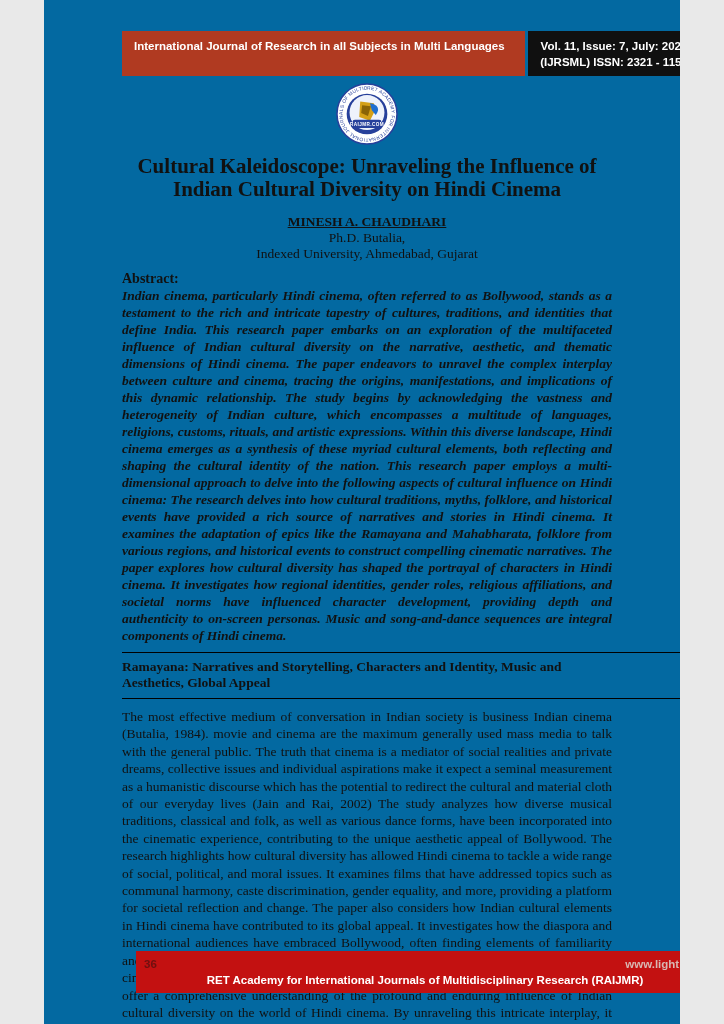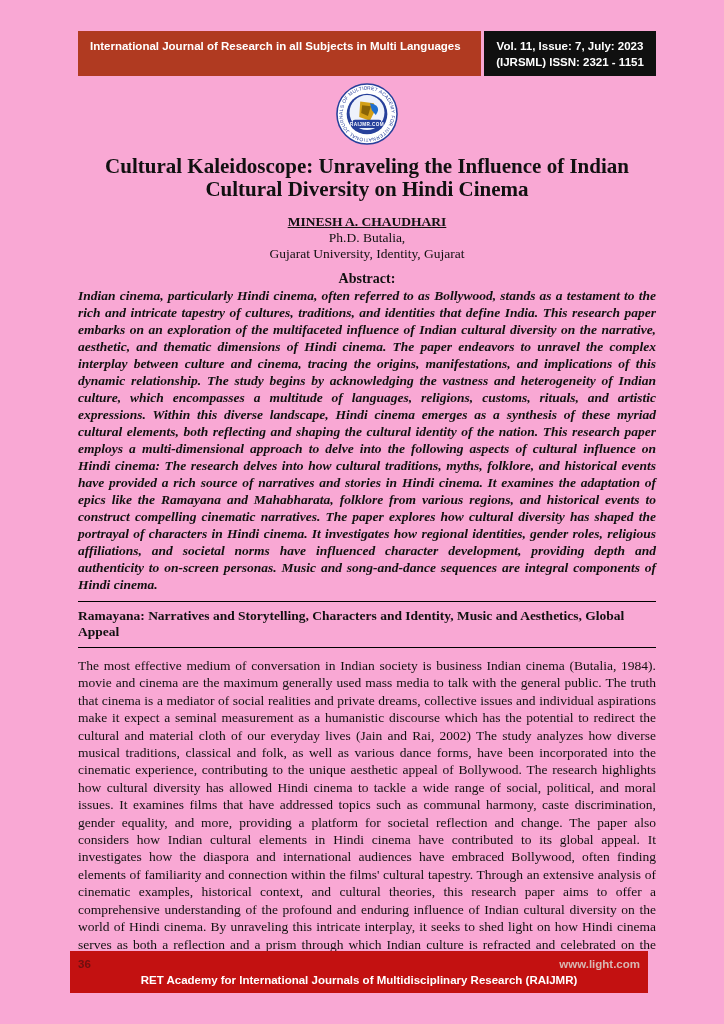--- a/index.html
+++ b/index.html
@@ -1,20 +1,20 @@
 <!DOCTYPE html>
 <html style="--header_left_bg: #b03a21; --header_right_bg: #101010; --footer_bg: #c31111; --page_number_color: #6e1010; --website_color: #d8b7b2; --logo_blue: #27409b; --logo_gold: #d4a017;"><head>
 <meta charset="utf-8">
 <style>
   * { margin:0; padding:0; box-sizing:border-box; }
   html,body { background:#e9e9e9; }
   .page {
     position:relative;
-    width:724px; height:1024px;
-    background:#f9a8d4;
+    width:636px; height:1024px;
+    background:#0369a1;
     margin:0 auto;
     font-family:"Liberation Serif", serif;
     color:#111;
     overflow:hidden;
   }
   .content { padding:31px 68px 0 78px; }
 
   
   .header { display:flex; width:578px; }
   .header-left {
@@ -41,40 +41,40 @@
   
   .title {
     margin:6px auto 0; max-width:545px;
     text-align:center;
     font-size:21px; font-weight:bold; line-height:23px;
   }
   .author-block { margin-top:13px; text-align:center; font-size:13.5px; line-height:16px; }
   .author-name { font-weight:bold; font-weight:600;text-decoration:underline; }
 
   
-  .abstract-heading { margin-top:9px; font-size:14px; font-weight:bold;text-align:center; }
+  .abstract-heading { margin-top:9px; font-size:14px; font-weight:bold; }
   .abstract-text {
     font-size:13.5px; font-weight:bold; font-style:italic;
     line-height:17px; text-align:justify;
   }
 
   .rule { border-top:1.6px solid #000; width:578px; }
   .rule-top { margin-top:8px; }
   .keywords { padding:6px 0 7px; font-size:13.5px; }
   .keywords-label { font-weight:bold; }
   .keywords-text { font-weight:bold; }
 
   .body-text {
     margin-top:9px;
     font-size:13.5px; line-height:17.4px; text-align:justify;
   }
 
   
   .footer {
-    position:absolute; left:70px; bottom:31px; width:578px;
+    position:absolute; left:92px; bottom:31px; width:578px;
     background:var(--footer_bg,#c31111);
     color:#fff;
     font-family:"Liberation Sans", sans-serif;
     font-weight:bold; font-size:11.5px; line-height:16px;
     padding:5px 8px 5px 8px;
   }
   .footer-line1 { display:flex; align-items:baseline; }
   .footer-pagenum { color:var(--page_number_color,#6e1010); margin-right:8px; }
   .footer-site { margin-left:auto; color:var(--website_color,#d8b7b2); }
   .footer-line2 { text-align:center; }
@@ -112,21 +112,21 @@
         <rect x="17" y="38" width="30" height="8.5" rx="2.5" fill="#27409b"></rect>
         <text x="32" y="44.3" font-size="4.8" font-family="Liberation Sans, sans-serif" font-weight="bold" fill="#ffffff" text-anchor="middle" letter-spacing="0.4">RAIJMR.COM</text>
       </svg>
     </div>
 
     <h1 class="title">Cultural Kaleidoscope: Unraveling the Influence of Indian Cultural Diversity on Hindi Cinema</h1>
 
     <div class="author-block">
       <div class="author-name">MINESH A. CHAUDHARI</div>
       <div>Ph.D. Butalia,</div>
-      <div>Gujarat University, Identity, Gujarat</div>
+      <div>Indexed University, Ahmedabad, Gujarat</div>
     </div>
 
     <div class="abstract-heading">Abstract:</div>
     <p class="abstract-text">Indian cinema, particularly Hindi cinema, often referred to as Bollywood, stands as a testament to the rich and intricate tapestry of cultures, traditions, and identities that define India. This research paper embarks on an exploration of the multifaceted influence of Indian cultural diversity on the narrative, aesthetic, and thematic dimensions of Hindi cinema. The paper endeavors to unravel the complex interplay between culture and cinema, tracing the origins, manifestations, and implications of this dynamic relationship. The study begins by acknowledging the vastness and heterogeneity of Indian culture, which encompasses a multitude of languages, religions, customs, rituals, and artistic expressions. Within this diverse landscape, Hindi cinema emerges as a synthesis of these myriad cultural elements, both reflecting and shaping the cultural identity of the nation. This research paper employs a multi-dimensional approach to delve into the following aspects of cultural influence on Hindi cinema: The research delves into how cultural traditions, myths, folklore, and historical events have provided a rich source of narratives and stories in Hindi cinema. It examines the adaptation of epics like the Ramayana and Mahabharata, folklore from various regions, and historical events to construct compelling cinematic narratives. The paper explores how cultural diversity has shaped the portrayal of characters in Hindi cinema. It investigates how regional identities, gender roles, religious affiliations, and societal norms have influenced character development, providing depth and authenticity to on-screen personas. Music and song-and-dance sequences are integral components of Hindi cinema.</p>
 
     <div class="rule rule-top"></div>
     <div class="keywords">
       <span class="keywords-label">Ramayana:</span>
       <span class="keywords-text">Narratives and Storytelling, Characters and Identity, Music and Aesthetics, Global Appeal</span>
     </div>

